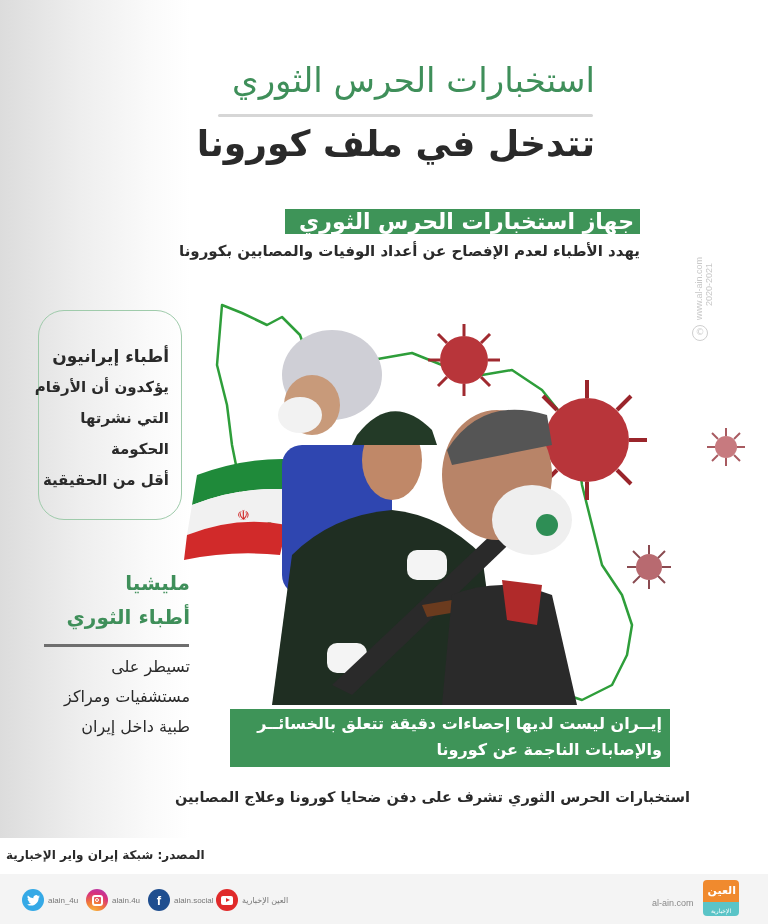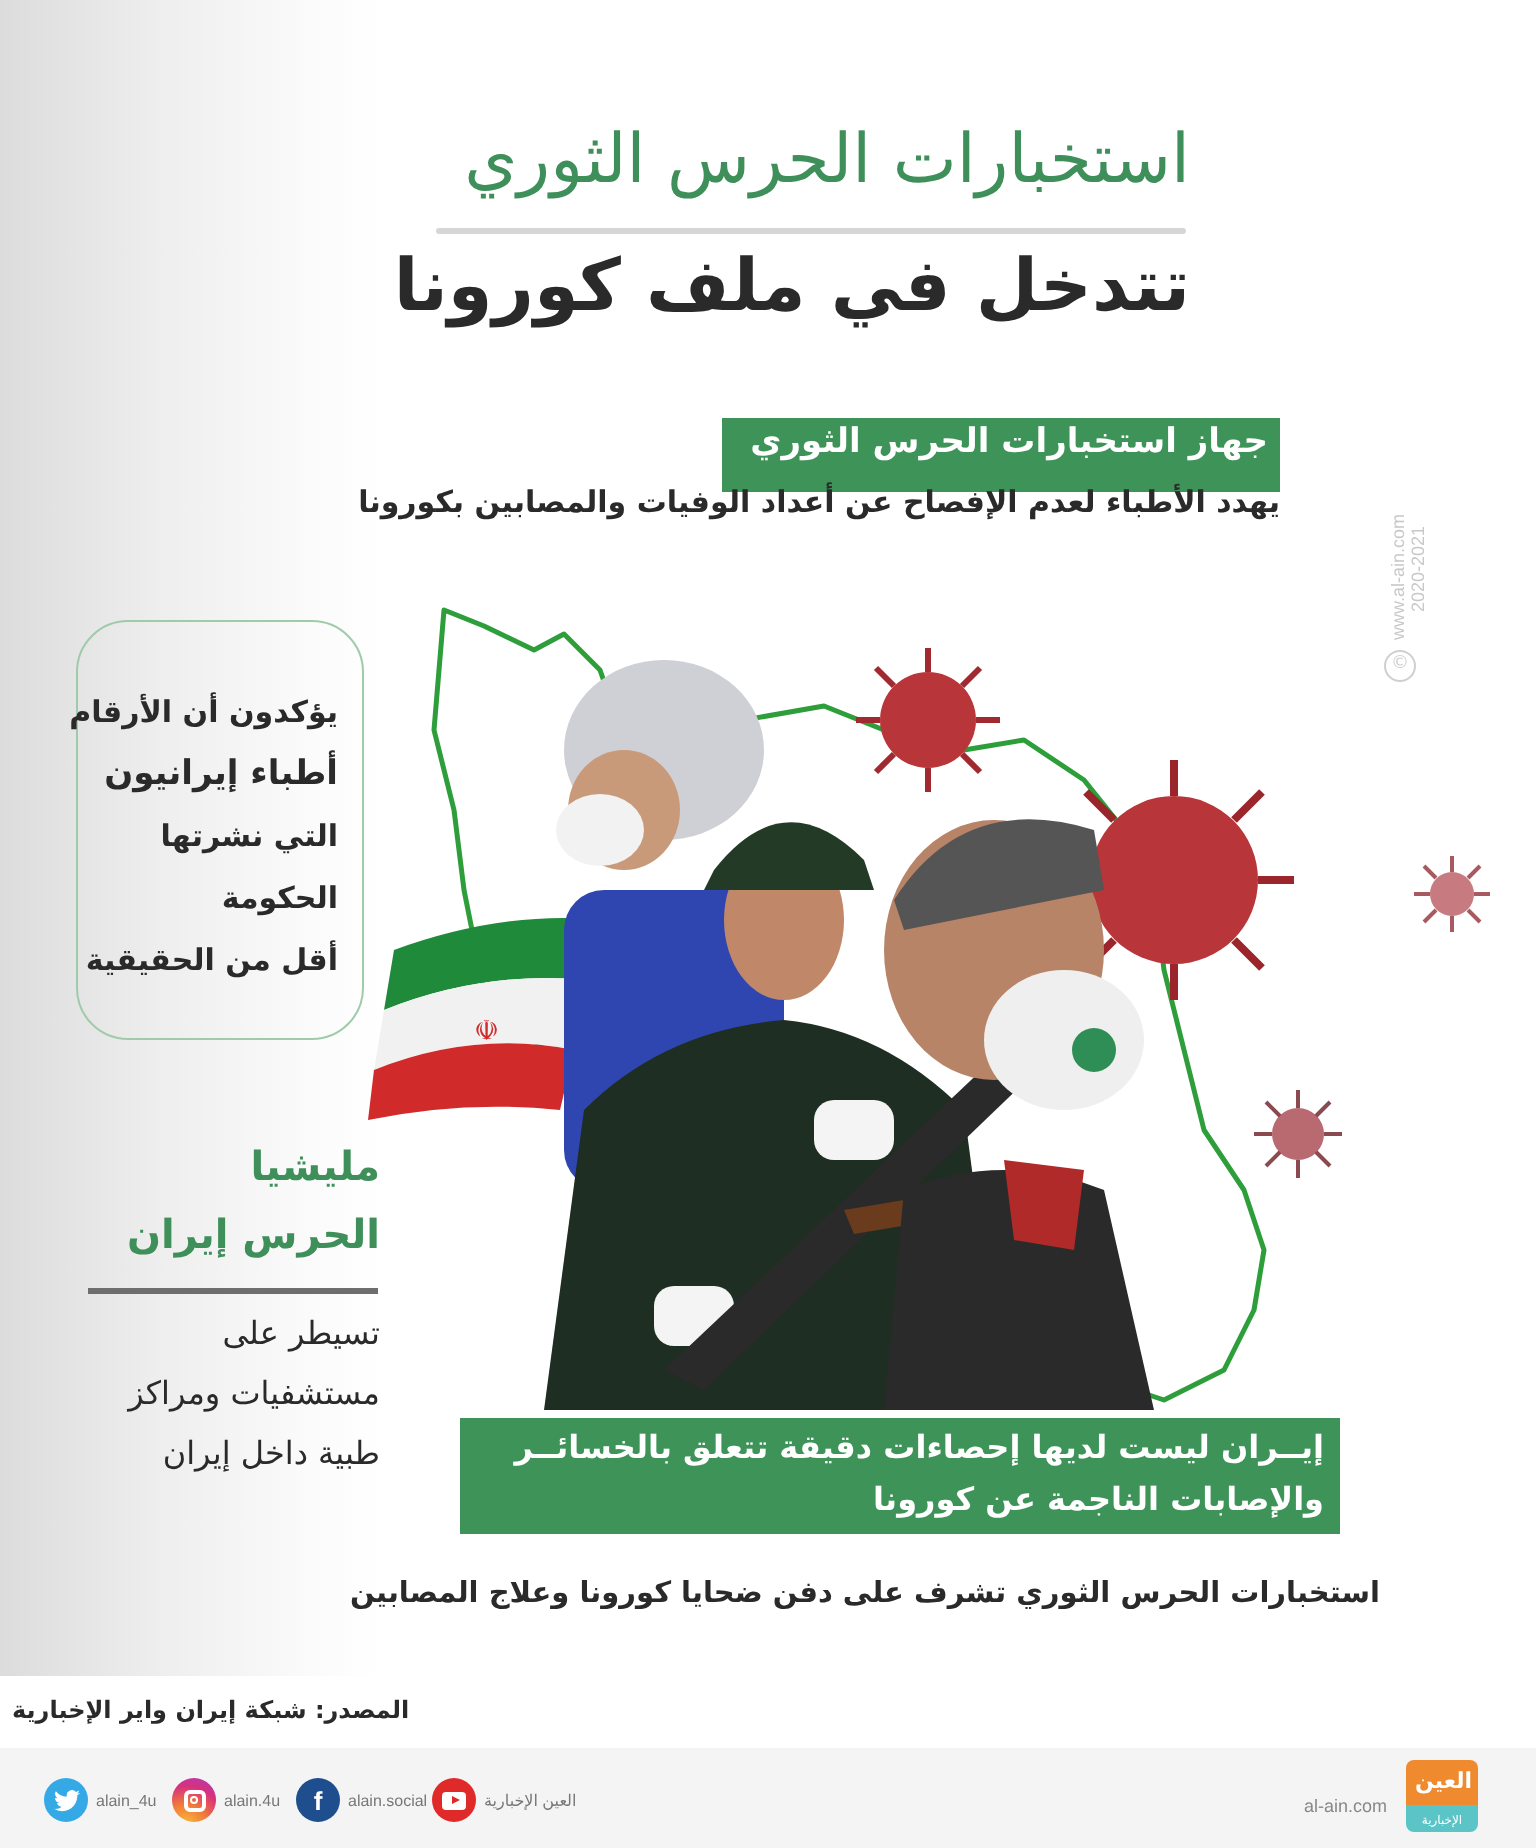--- a/index.html
+++ b/index.html
@@ -43,22 +43,22 @@
       font-family: "Liberation Sans", sans-serif;
     }
     .watermark-copy {
       position: absolute; left: 2px; top: 115px; width: 16px; height: 16px;
       border: 1.5px solid #cfcfcf; border-radius: 50%;
       font-size: 9px; color: #cfcfcf; text-align: center; line-height: 13px;
     }
 
     
     .section-tag {
-      position: absolute; right: 128px; top: 209px; height: 37px;
-      background: #3e9458; color: #fff; font-size: 17px; font-weight: bold;
+      position: absolute; right: 128px; top: 209px; height: 25px;
+      background: #3e9458; color: #fff; font-size: 22px; font-weight: bold;
       padding: 0 6px 0 14px; line-height: 25px; margin-left: 32px;
     }
     .section-sub {
       position: absolute; right: 128px; top: 240px; width: 480px;
       text-align: right; font-size: 15px; font-weight: bold; color: #2a2a2a;
       line-height: 22px;
     }
 
     
     .doctors-box {
@@ -161,30 +161,30 @@
       <div>www.al-ain.com</div>
       <div style="padding-left:14px">2020-2021</div>
     </div>
     <div class="watermark-copy">©</div>
   </div>
 
   <div class="section-tag rtl">جهاز استخبارات الحرس الثوري</div>
   <div class="section-sub rtl">يهدد الأطباء لعدم الإفصاح عن أعداد الوفيات والمصابين بكورونا</div>
 
   <div class="doctors-box rtl">
+    <span class="line head">أطباء إيرانيون</span>
     <span class="line">يؤكدون أن الأرقام</span>
-    <span class="line head">أطباء إيرانيون</span>
     <span class="line">التي نشرتها</span>
     <span class="line">الحكومة</span>
     <span class="line">أقل من الحقيقية</span>
   </div>
 
   <div class="militia-title rtl">
     <div>مليشيا</div>
-    <div>الحرس إيران</div>
+    <div>أطباء الثوري</div>
   </div>
   <div class="militia-divider"></div>
   <div class="militia-body rtl">
     <div>تسيطر على</div>
     <div>مستشفيات ومراكز</div>
     <div>طبية داخل إيران</div>
   </div>
 
   <div class="collage">
     <svg viewBox="0 0 475 410" xmlns="http://www.w3.org/2000/svg">

